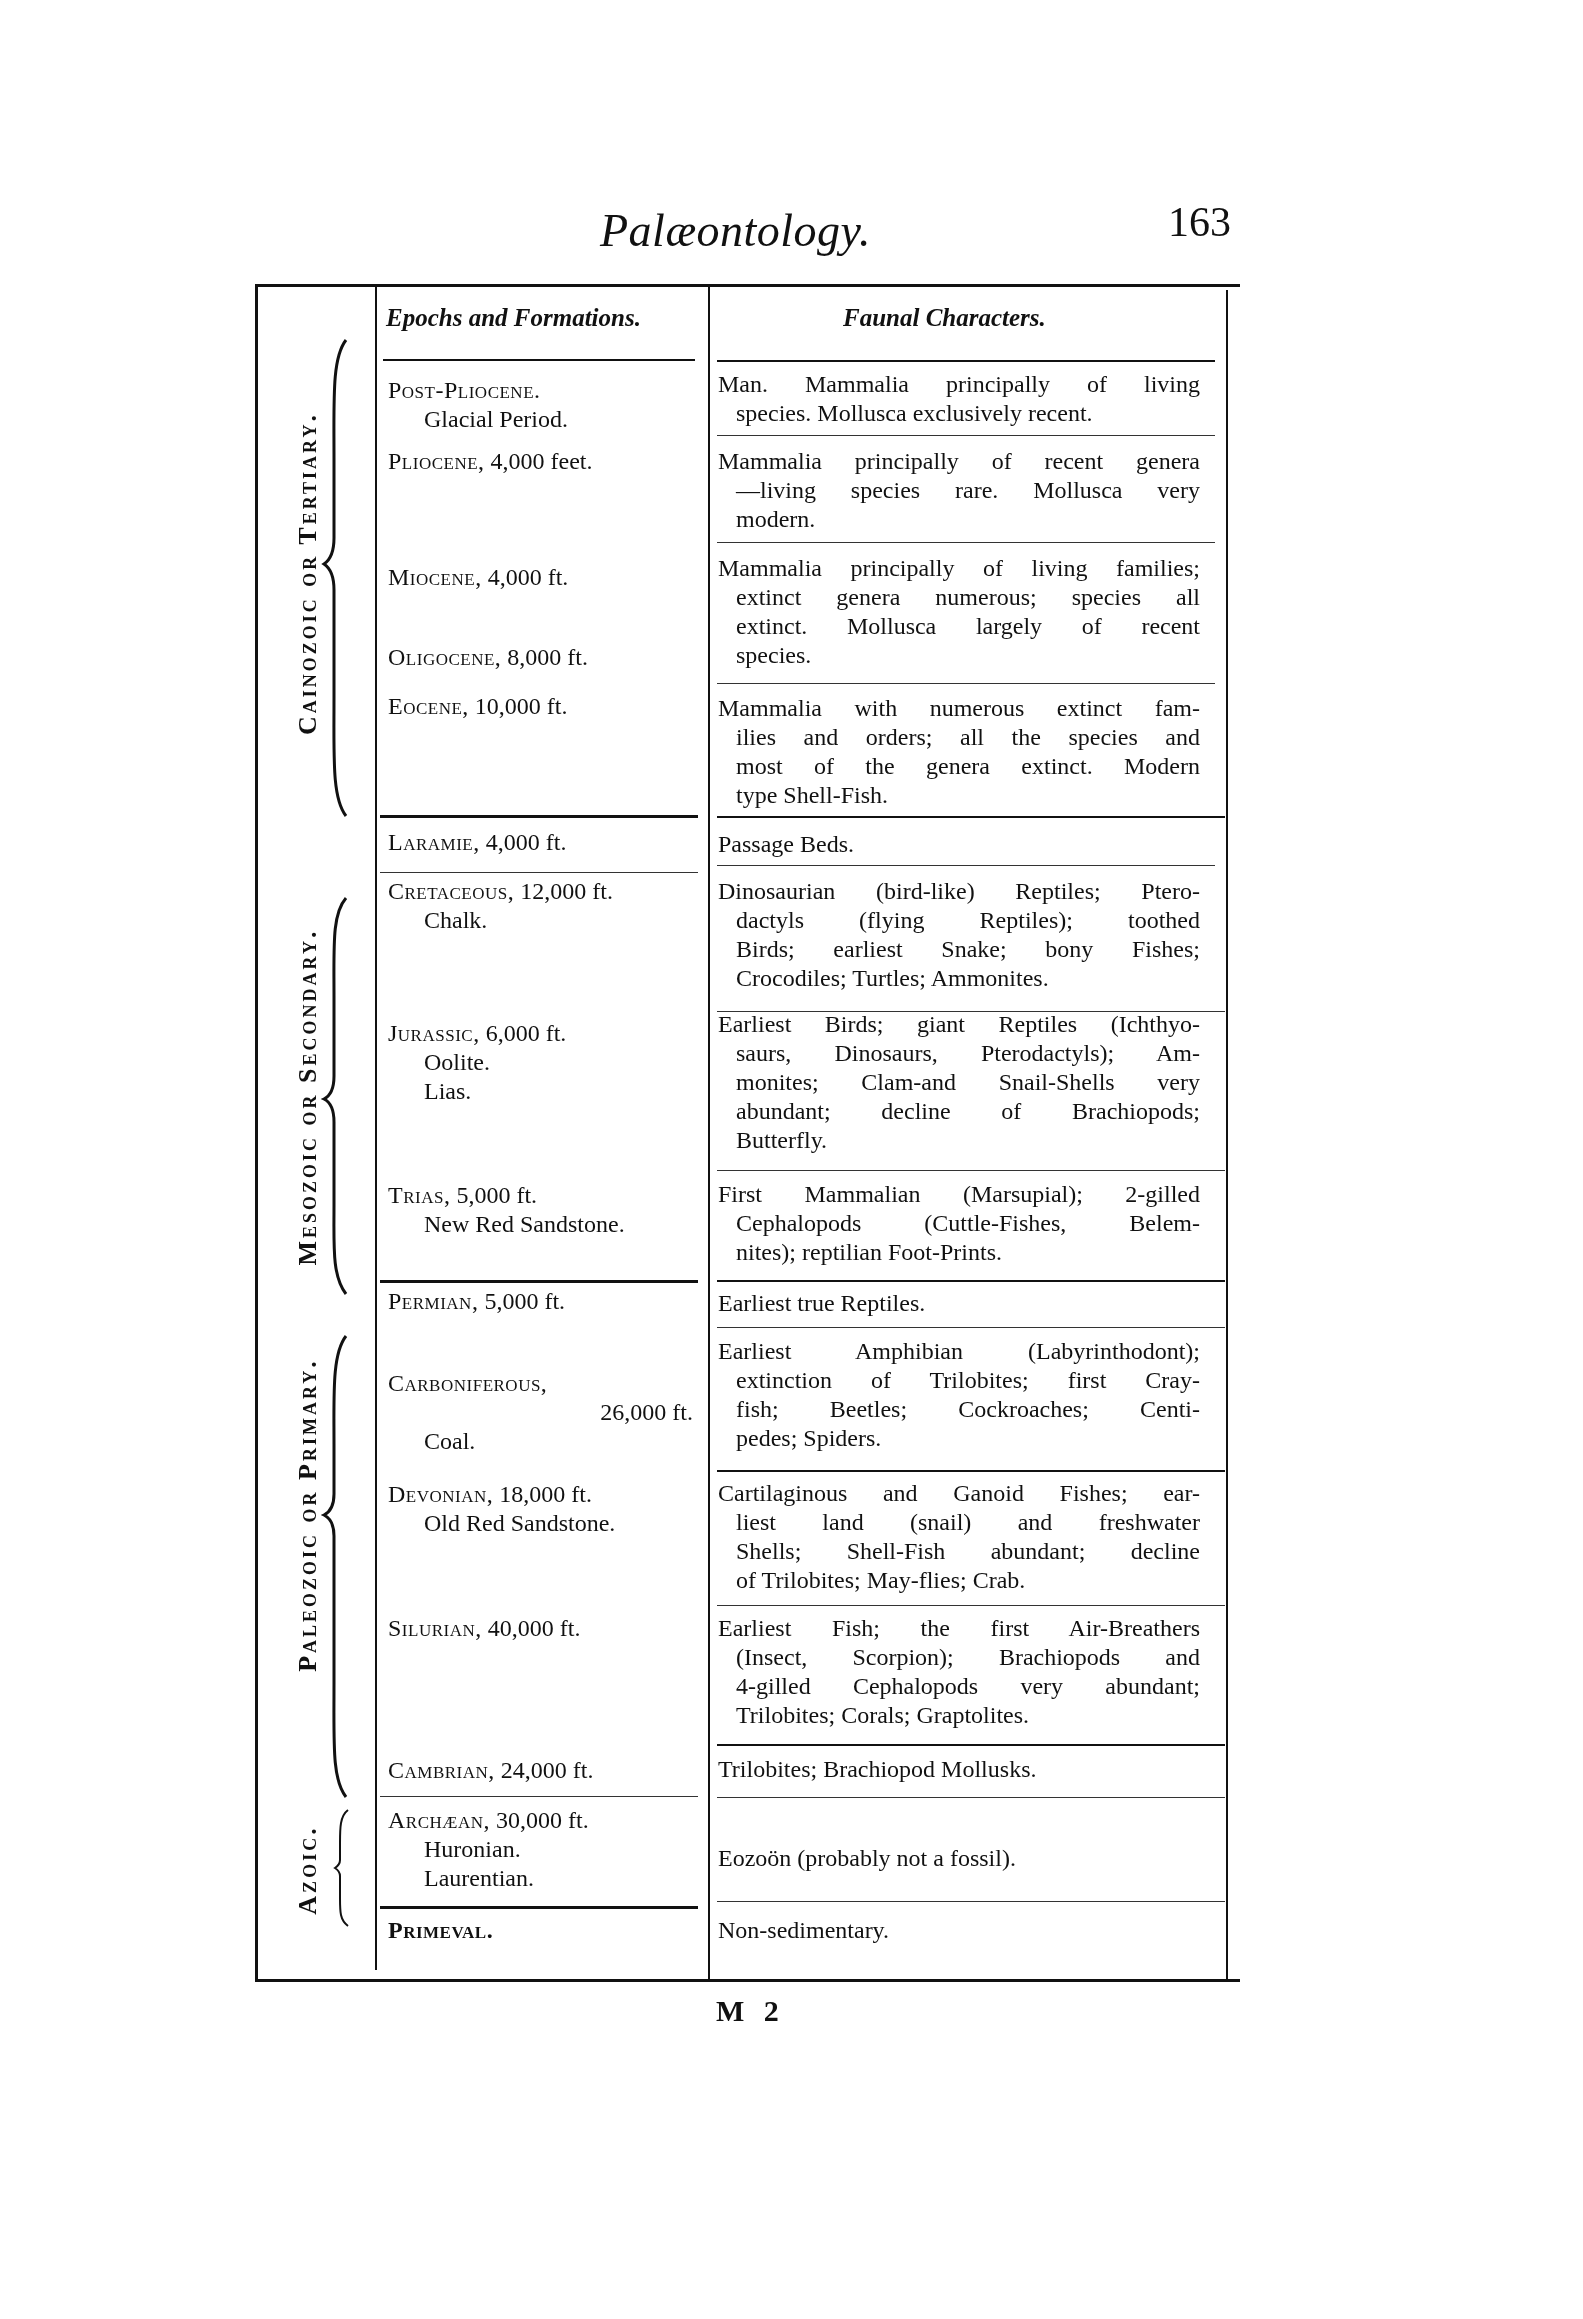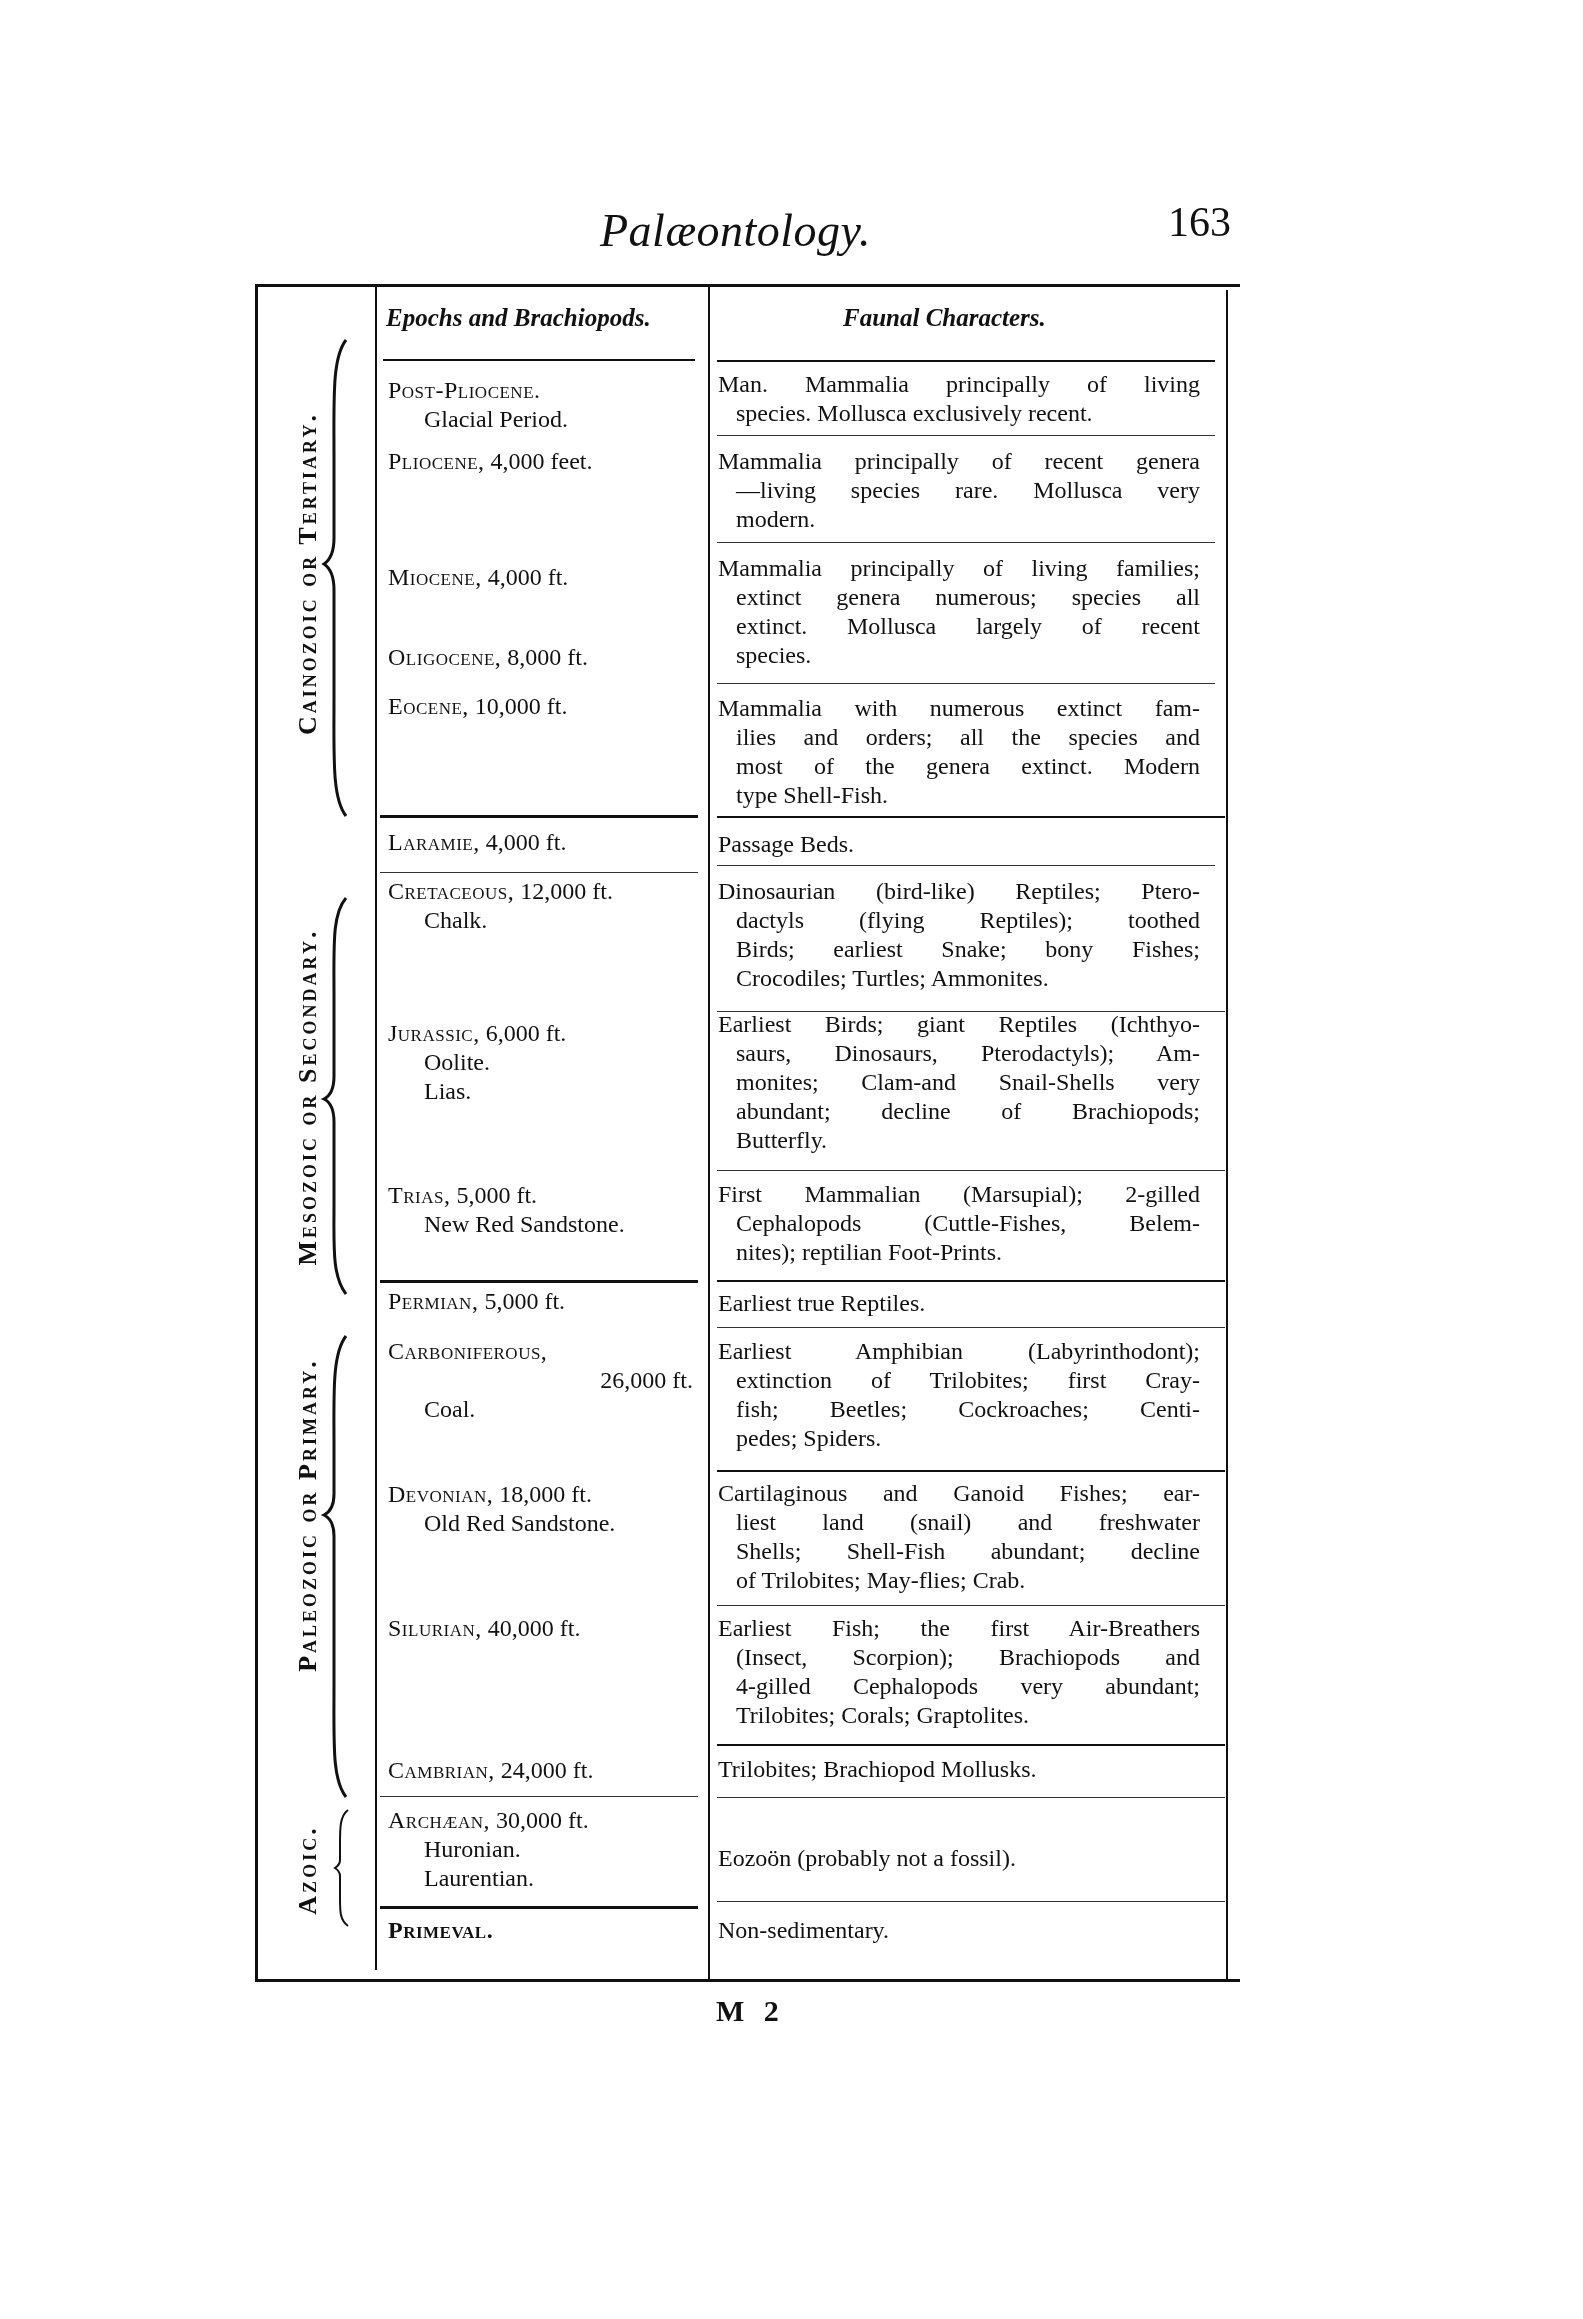--- a/index.html
+++ b/index.html
@@ -12,21 +12,21 @@
 
   .hline { position:absolute; height:2px; background:#111; }
   .hline.thick { height:3px; }
   .hline.thin { height:1px; background:#333; }
   .vline { position:absolute; width:2px; background:#111; }
   .vline.thick { width:3px; }
 
   .col-head { position:absolute; top:304px; font-size:25px; font-style:italic; font-weight:bold; white-space:nowrap; }
 
   .cell { position:absolute; font-size:24px; line-height:29px; white-space:nowrap; }
-  .cell .sc { font-variant:small-caps; letter-spacing:0.5px; }
+  .cell .sc { font-variant:small-caps; letter-spacing:0.5px;margin-top:32px; }
   .cell .sub { display:block; padding-left:36px; }
   .cell .right { display:block; text-align:right; }
   .faunal { position:absolute; left:718px; width:482px; font-size:24px; line-height:29px; text-align:justify; }
   .faunal .line { display:block; padding-left:18px; }
   .faunal .line.first { padding-left:0; }
   .faunal .line.justify { text-align:justify; text-align-last:justify; }
   .b { font-weight:bold; }
 
   .era { position:absolute; transform:rotate(-90deg); transform-origin:center center;
          font-variant:small-caps; font-weight:bold; font-size:26px; letter-spacing:3px; white-space:nowrap; text-align:center; }
@@ -39,21 +39,21 @@
 <div class="abs page-number">163</div>
 
 <div>
   <div class="hline thick" style="left:255px; top:284px; width:985px;"></div>
   <div class="hline thick" style="left:255px; top:1979px; width:985px;"></div>
   <div class="vline thick" style="left:255px; top:285px; height:1697px;"></div>
   <div class="vline" style="left:375px; top:285px; height:1685px;"></div>
   <div class="vline" style="left:708px; top:285px; height:1697px;"></div>
   <div class="vline" style="left:1226px; top:290px; height:1692px;"></div>
 
-  <div class="col-head" style="left:386px;">Epochs and Brachiopods.</div>
+  <div class="col-head" style="left:386px;">Epochs and Formations.</div>
   <div class="col-head" style="left:843px;">Faunal Characters.</div>
   <div class="hline" style="left:383px; top:359px; width:312px;"></div>
   <div class="hline" style="left:717px; top:360px; width:498px;"></div>
 
   <div class="hline thick" style="left:380px; top:815px; width:318px;"></div>
   <div class="hline thin" style="left:380px; top:872px; width:318px;"></div>
   <div class="hline thick" style="left:380px; top:1280px; width:318px;"></div>
   <div class="hline thin" style="left:380px; top:1796px; width:318px;"></div>
   <div class="hline thick" style="left:380px; top:1906px; width:318px;"></div>
 

